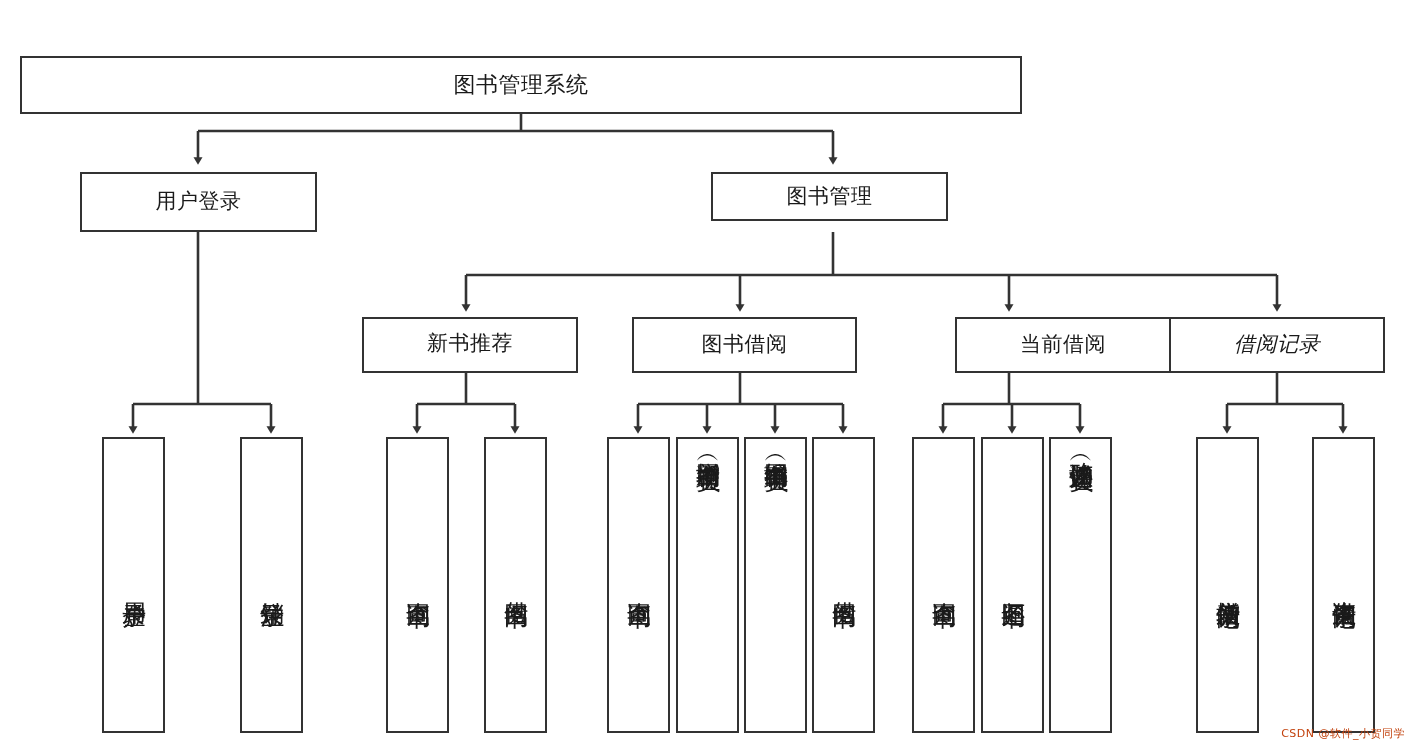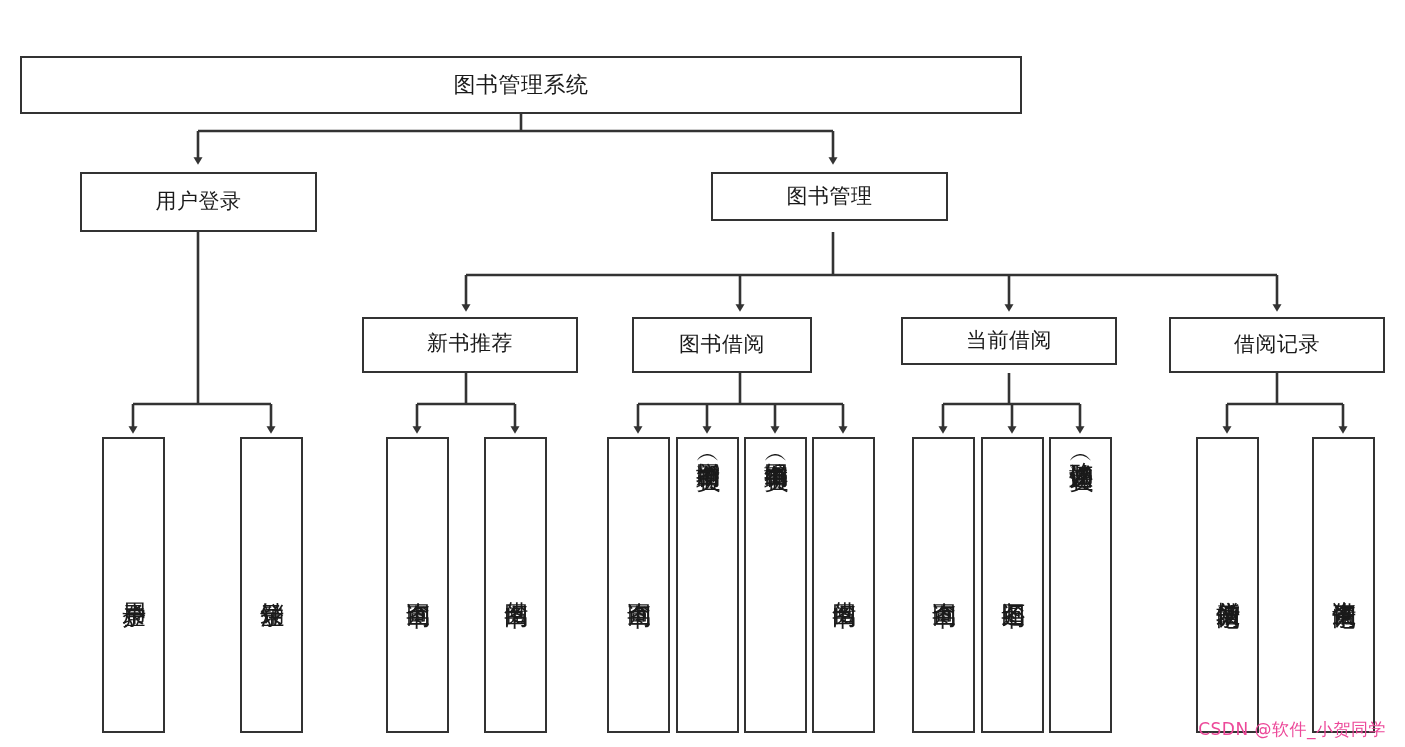--- a/index.html
+++ b/index.html
@@ -60,24 +60,24 @@
     font-size: 24px;
     line-height: 1.06;
     letter-spacing: 1px;
     max-height: 100%;
   }
   .node.vertical.top-aligned {
     align-items: flex-start;
   }
   #watermark {
     position: absolute;
-    right: 19px;
+    right: 0;
     bottom: 6px;
-    font-size: 17px;
-    color: #ec4899;
+    font-size: 11px;
+    color: #c2410c;
     white-space: nowrap;
     z-index: 3;
     letter-spacing: 0.5px;
   }
 </style>
 </head>
 <body>
 
 <div id="diagram-root">
 
@@ -138,27 +138,27 @@
   <div class="node horizontal" style="left:80px; top:172px; width:237px; height:60px;">
     <span class="node-label">用户登录</span>
   </div>
   <div class="node horizontal" style="left:711px; top:172px; width:237px; height:49px;">
     <span class="node-label">图书管理</span>
   </div>
 
   <div class="node horizontal" style="left:362px; top:317px; width:216px; height:56px;font-family:Liberation Mono, monospace;">
     <span class="node-label">新书推荐</span>
   </div>
-  <div class="node horizontal" style="left:632px; top:317px; width:180px; height:56px;">
+  <div class="node horizontal" style="left:632px; top:317px; width:225px; height:56px;">
     <span class="node-label">图书借阅</span>
   </div>
-  <div class="node horizontal" style="left:901px; top:317px; width:216px; height:48px;">
+  <div class="node horizontal" style="left:955px; top:317px; width:216px; height:56px;">
     <span class="node-label">当前借阅</span>
   </div>
-  <div class="node horizontal" style="left:1169px; top:317px; width:216px; height:56px;">
+  <div class="node horizontal" style="left:1169px; top:317px; width:216px; height:56px;font-style:italic;">
     <span class="node-label">借阅记录</span>
   </div>
 
   <div class="node vertical" style="left:102px; top:437px; width:63px; height:296px;">
     <span class="node-label">用户登录</span>
   </div>
   <div class="node vertical" style="left:240px; top:437px; width:63px; height:296px;">
     <span class="node-label">注销登录</span>
   </div>
 

